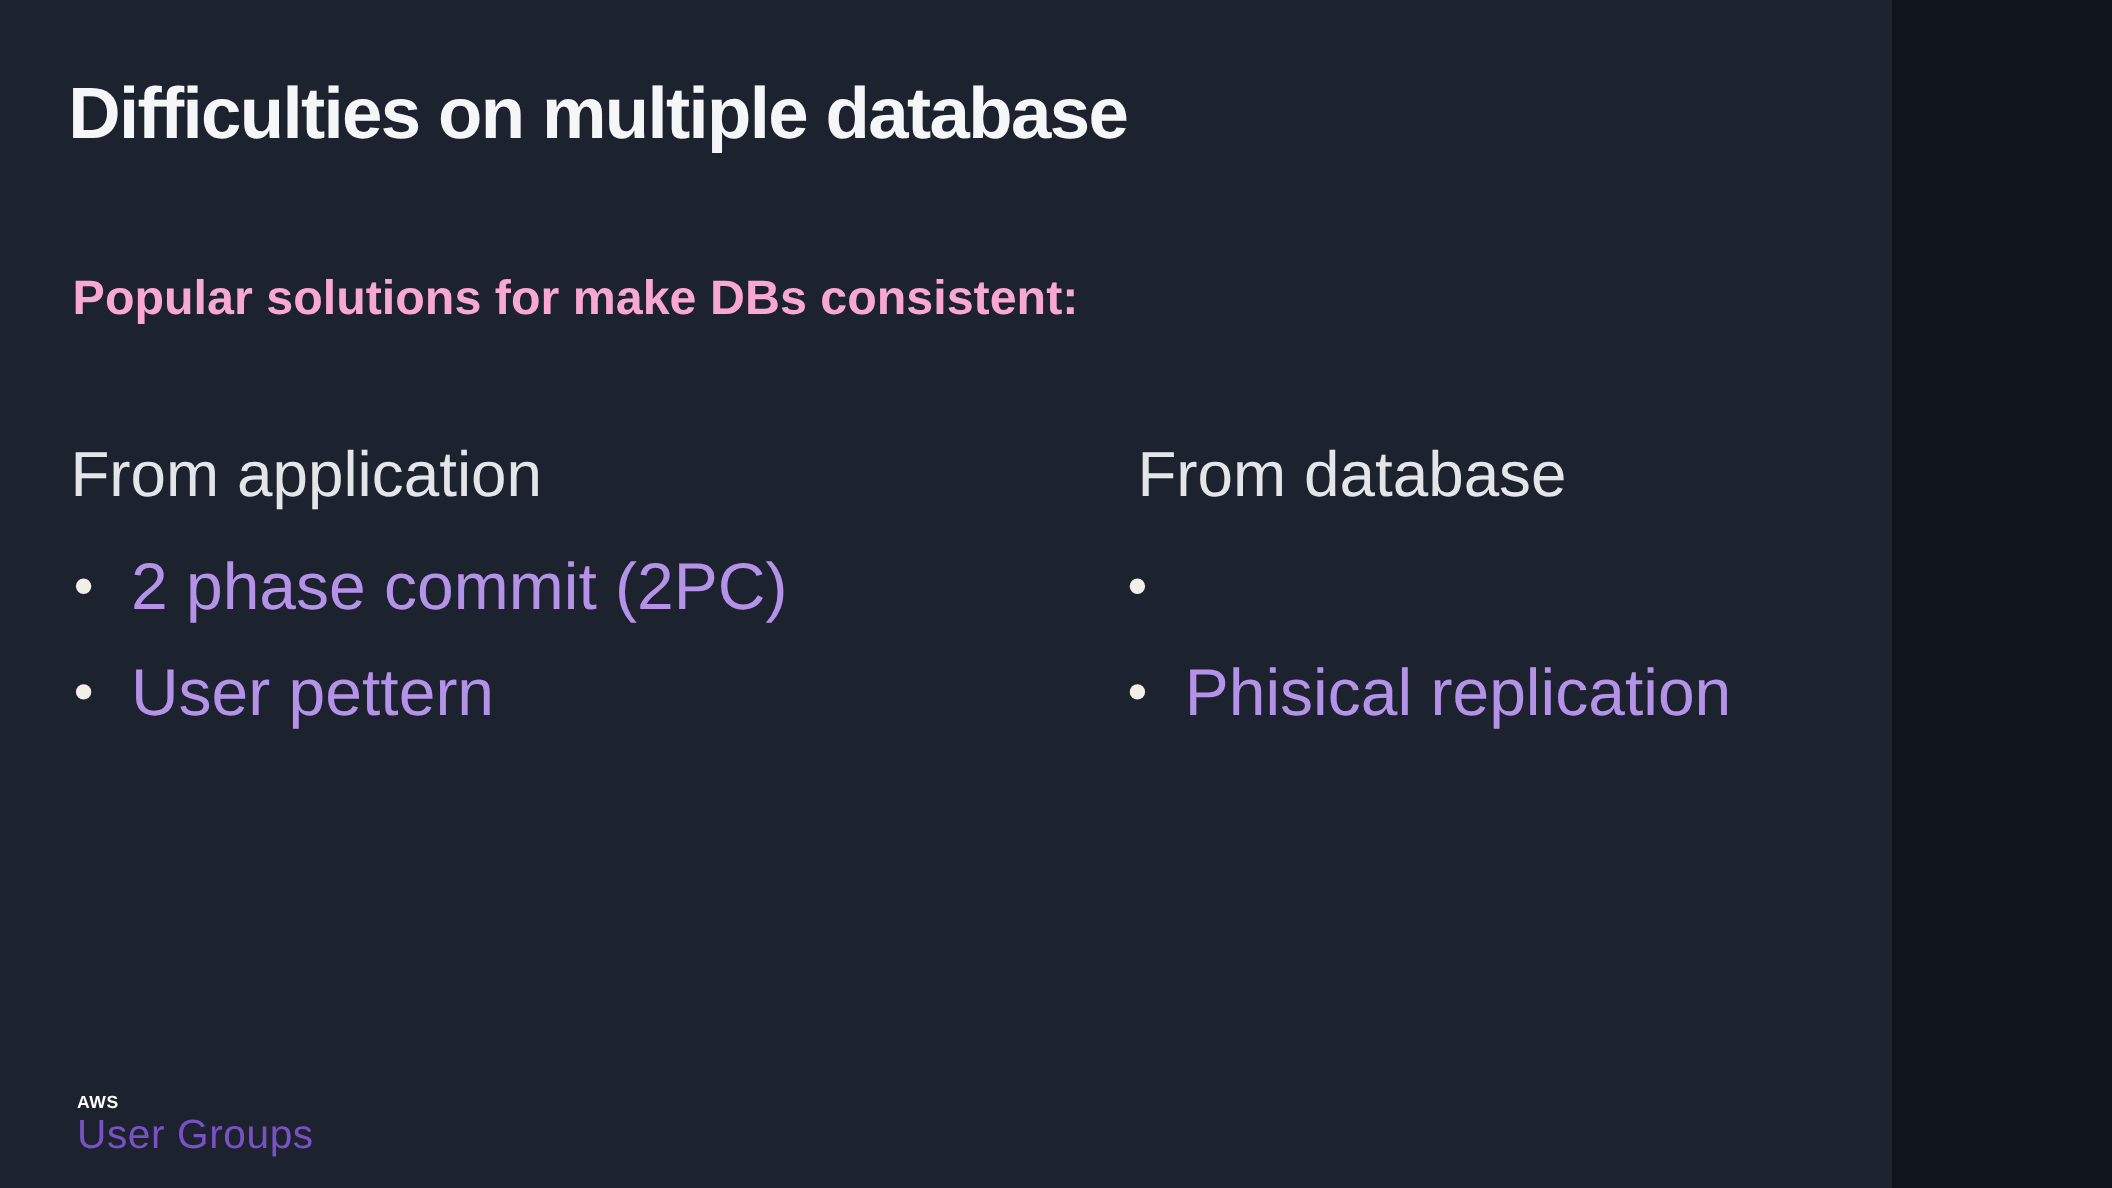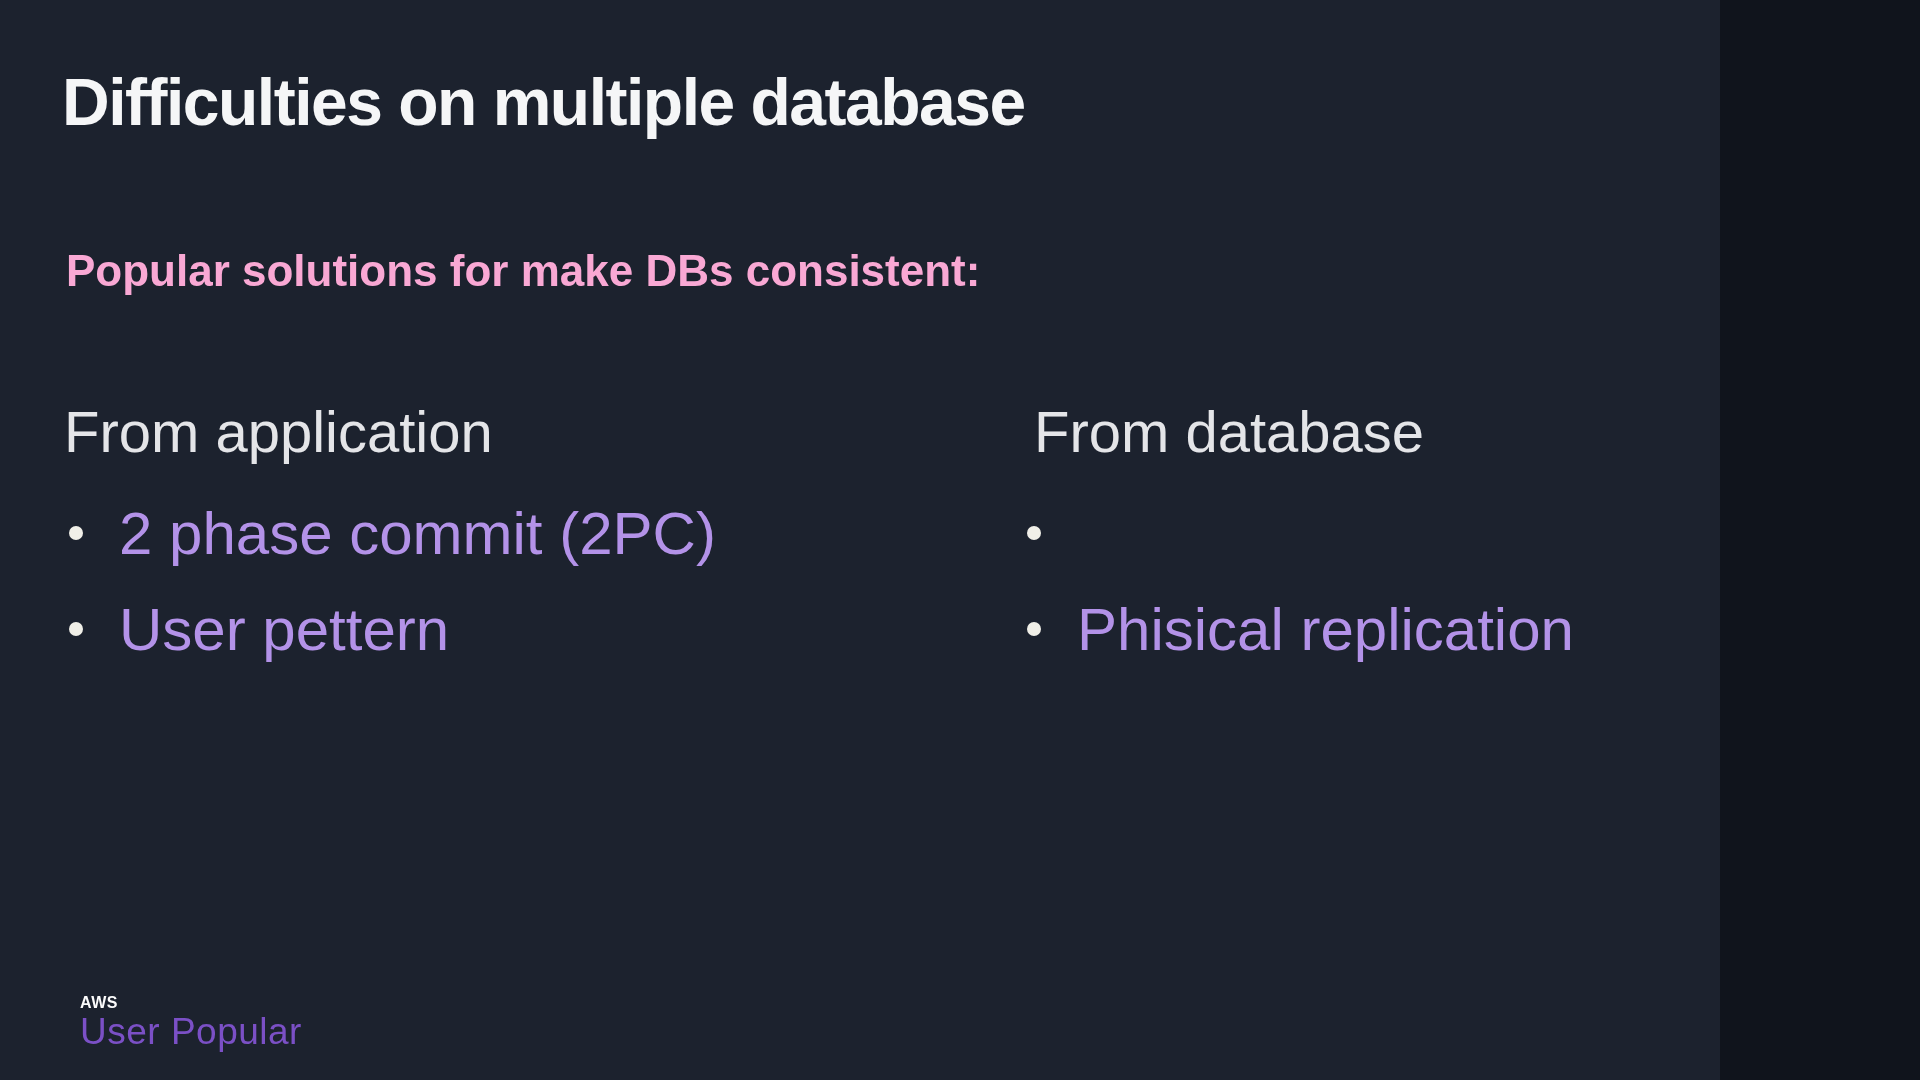--- a/index.html
+++ b/index.html
@@ -64,21 +64,21 @@
     margin-right: 36px;
     flex: 0 0 auto;
   }
   .bullet-text {
     font-size: 60px;
     font-weight: 400;
     color: #b392e8;
   }
   .brand {
     position: absolute;
-    left: 80px;
+    left: 70px;
     top: 994px;
   }
   .brand-top {
     font-size: 16px;
     font-weight: 700;
     letter-spacing: 0.5px;
     color: #fcfcfc;
     line-height: 18px;
   }
   .brand-bottom {
@@ -116,16 +116,16 @@
     <span class="dot"></span>
   </div>
 
   <div class="bullet-line rightcol row2">
     <span class="dot"></span>
     <span class="bullet-text">Phisical replication</span>
   </div>
 
   <div class="brand">
     <div class="brand-top">AWS</div>
-    <div class="brand-bottom">User Popular</div>
+    <div class="brand-bottom">User Groups</div>
   </div>
 
 </div>
 
 </body></html>

